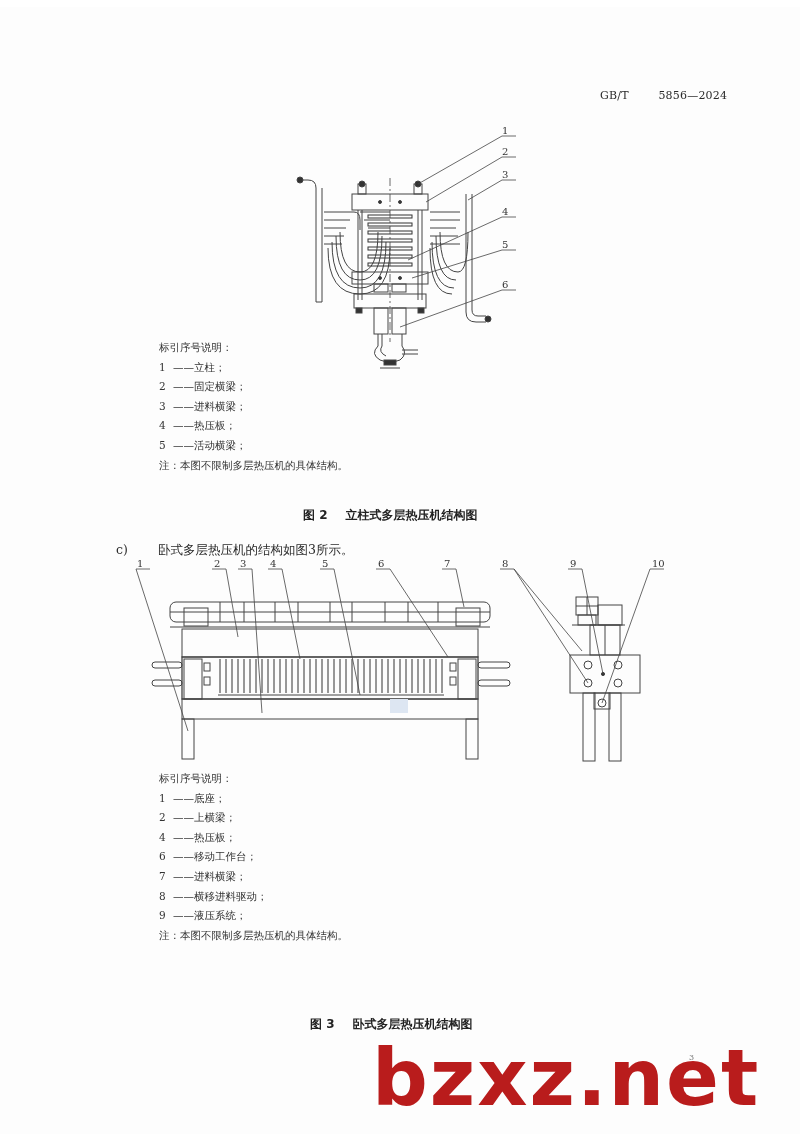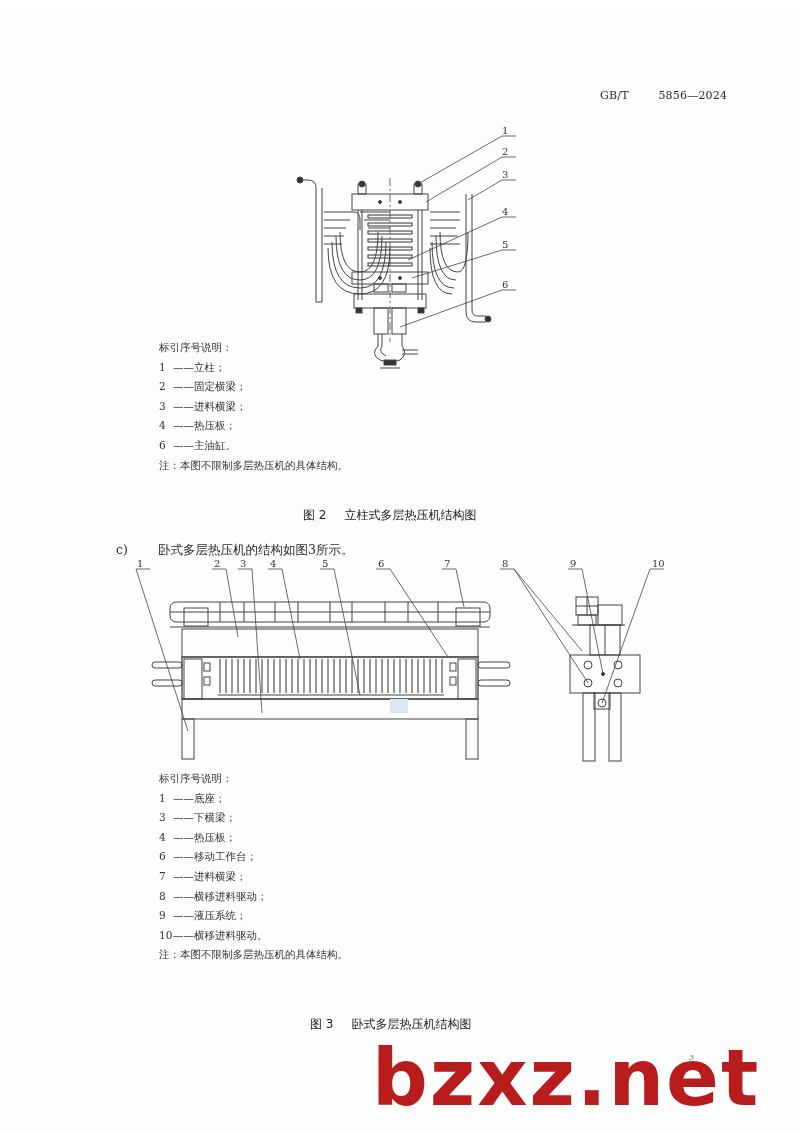--- a/index.html
+++ b/index.html
@@ -7,21 +7,21 @@
   .page{position:absolute;left:0;top:7px;width:800px;height:1134px;background:#fdfdfd;}
   .bottom-edge{position:absolute;left:0;right:0;bottom:0;height:6px;background:#f1f1f1;}
   .header{position:absolute;top:82px;left:600px;font-size:11px;letter-spacing:0.2px;}
   .header span{display:inline-block;}
   .header .std-no{margin-left:26px;}
   .fig{position:absolute;}
   .legend{position:absolute;left:143px;font-size:10.5px;line-height:19.6px;color:#333;}
   .legend .row{white-space:nowrap;margin-left:16px;}
   .legend .num{display:inline-block;width:14px;}
   .legend .dash{display:inline-block;}
-  .caption{position:absolute;font-family:"DejaVu Sans","Liberation Sans",sans-serif;font-weight:normal;font-size:12px;color:#222;white-space:nowrap;}
+  .caption{position:absolute;font-family:"DejaVu Sans","Liberation Sans",sans-serif;font-weight:bold;font-size:12px;color:#222;white-space:nowrap;}
   .caption .fig-no{margin-right:18px;}
   .para{position:absolute;left:116px;top:535px;font-size:12.5px;color:#2a2a2a;white-space:nowrap;}
   .para .marker{display:inline-block;width:42px;}
   .pagenum{position:absolute;left:689px;top:1046px;font-size:8px;color:#777;}
   .watermark{position:absolute;left:372px;top:985px;font-family:"DejaVu Sans","Liberation Sans",sans-serif;font-weight:bold;font-size:78px;color:#b91c1c;letter-spacing:2px;margin-top:41px;}
   svg text{font-family:"DejaVu Serif","Liberation Serif",serif;}
 </style>
 </head>
 <body>
 
@@ -129,21 +129,21 @@
       <text x="212" y="166">6</text>
     </g>
   </svg>
 
   <div class="legend" style="top:331px;">
     <div class="row">标引序号说明：</div>
     <div class="row"><span class="num">1</span><span class="dash">——</span><span>立柱；</span></div>
     <div class="row"><span class="num">2</span><span class="dash">——</span><span>固定横梁；</span></div>
     <div class="row"><span class="num">3</span><span class="dash">——</span><span>进料横梁；</span></div>
     <div class="row"><span class="num">4</span><span class="dash">——</span><span>热压板；</span></div>
-    <div class="row"><span class="num">6</span><span class="dash">——</span><span>主油缸。</span></div>
+    <div class="row"><span class="num">5</span><span class="dash">——</span><span>活动横梁；</span></div>
     <div class="row">注：本图不限制多层热压机的具体结构。</div>
   </div>
 
   <div class="caption" style="left:303px;top:500px;">
     <span class="fig-no">图 2</span><span>立柱式多层热压机结构图</span>
   </div>
 
   <div class="para">
     <span class="marker">c)</span><span>卧式多层热压机的结构如图3所示。</span>
   </div>
@@ -280,27 +280,26 @@
       <text x="324" y="8">7</text>
       <text x="382" y="8">8</text>
       <text x="450" y="8">9</text>
       <text x="532" y="8">10</text>
     </g>
   </svg>
 
   <div class="legend" style="top:762px;">
     <div class="row">标引序号说明：</div>
     <div class="row"><span class="num">1</span><span class="dash">——</span><span>底座；</span></div>
-    <div class="row"><span class="num">3</span><span class="dash">——</span><span>下横梁；</span></div>
+    <div class="row"><span class="num">2</span><span class="dash">——</span><span>上横梁；</span></div>
     <div class="row"><span class="num">4</span><span class="dash">——</span><span>热压板；</span></div>
     <div class="row"><span class="num">6</span><span class="dash">——</span><span>移动工作台；</span></div>
     <div class="row"><span class="num">7</span><span class="dash">——</span><span>进料横梁；</span></div>
     <div class="row"><span class="num">8</span><span class="dash">——</span><span>横移进料驱动；</span></div>
     <div class="row"><span class="num">9</span><span class="dash">——</span><span>液压系统；</span></div>
-    <div class="row"><span class="num">10</span><span class="dash">——</span><span>横移进料驱动。</span></div>
     <div class="row">注：本图不限制多层热压机的具体结构。</div>
   </div>
 
   <div class="watermark">bzxz.net</div>
 
   <div class="caption" style="left:310px;top:1009px;">
     <span class="fig-no">图 3</span><span>卧式多层热压机结构图</span>
   </div>
 
   <div class="pagenum">3</div>

